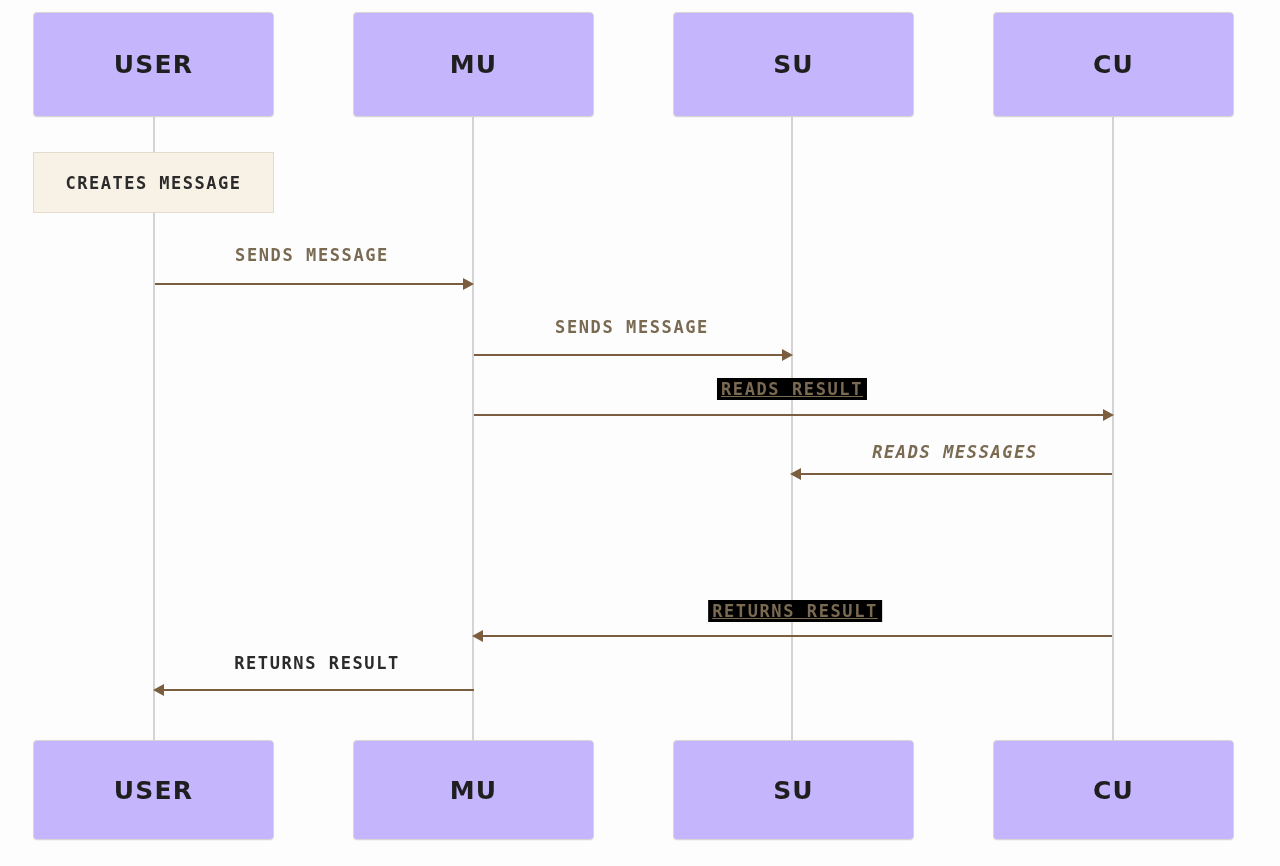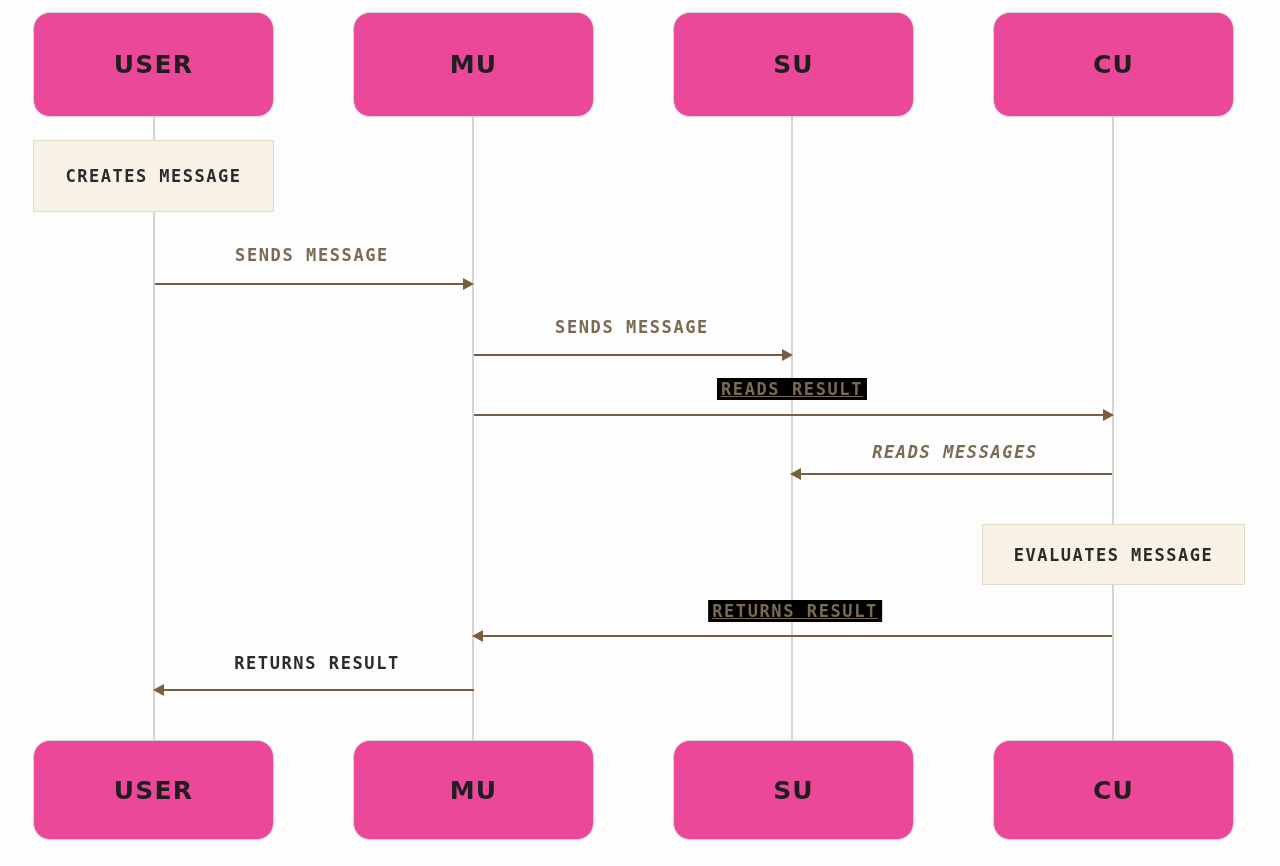--- a/index.html
+++ b/index.html
@@ -16,23 +16,23 @@
     width: 1280px;
     height: 866px;
     background: #fdfdfd;
     overflow: hidden;
   }
 
   
   .participant-box {
     position: absolute;
     box-sizing: border-box;
-    background: #ec4899;
+    background: #c4b5fd;
     border: 1px solid #d6d6d6;
-    border-radius: 17px;
+    border-radius: 4px;
     display: flex;
     align-items: center;
     justify-content: center;
     box-shadow: 0 1px 1px rgba(0,0,0,0.04);
   }
   .participant-label {
     font-family: "DejaVu Sans", sans-serif;
     font-size: 25px;
     font-weight: 700;
     letter-spacing: 1.2px;
@@ -130,43 +130,40 @@
   <div class="participant-box" style="left:353px; top:12px; width:241px; height:105px;">
     <span class="participant-label">MU</span>
   </div>
   <div class="participant-box" style="left:673px; top:12px; width:241px; height:105px;">
     <span class="participant-label">SU</span>
   </div>
   <div class="participant-box" style="left:993px; top:12px; width:241px; height:105px;">
     <span class="participant-label">CU</span>
   </div>
 
-  <div class="note-box" style="left:33px; top:140px; width:241px; height:72px;">
+  <div class="note-box" style="left:33px; top:152px; width:241px; height:61px;">
     <span class="note-label">CREATES MESSAGE</span>
   </div>
 
   <div class="msg-label" style="left:312px; top:245px;">SENDS MESSAGE</div>
   <div class="msg-line" style="left:155px; top:283px; width:311px;"></div>
   <div class="arrowhead right" style="left:463px; top:278px;"></div>
 
   <div class="msg-label" style="left:632px; top:317px;">SENDS MESSAGE</div>
   <div class="msg-line" style="left:474px; top:354px; width:311px;"></div>
   <div class="arrowhead right" style="left:782px; top:349px;"></div>
 
   <div class="msg-label boxed" style="left:792px; top:378px;">READS RESULT</div>
   <div class="msg-line" style="left:474px; top:414px; width:632px;"></div>
   <div class="arrowhead right" style="left:1103px; top:409px;"></div>
 
   <div class="msg-label" style="left:955px; top:442px;font-style:italic;">READS MESSAGES</div>
   <div class="msg-line" style="left:800px; top:473px; width:312px;"></div>
   <div class="arrowhead left" style="left:790px; top:468px;"></div>
 
-  <div class="note-box" style="left:982px; top:524px; width:263px; height:61px;">
-    <span class="note-label">EVALUATES MESSAGE</span>
-  </div>
 
   <div class="msg-label boxed" style="left:795px; top:600px;">RETURNS RESULT</div>
   <div class="msg-line" style="left:483px; top:635px; width:629px;"></div>
   <div class="arrowhead left" style="left:472px; top:630px;"></div>
 
   <div class="msg-label dark" style="left:317px; top:653px;">RETURNS RESULT</div>
   <div class="msg-line" style="left:164px; top:689px; width:310px;"></div>
   <div class="arrowhead left" style="left:153px; top:684px;"></div>
 
   <div class="participant-box" style="left:33px; top:740px; width:241px; height:100px;">

